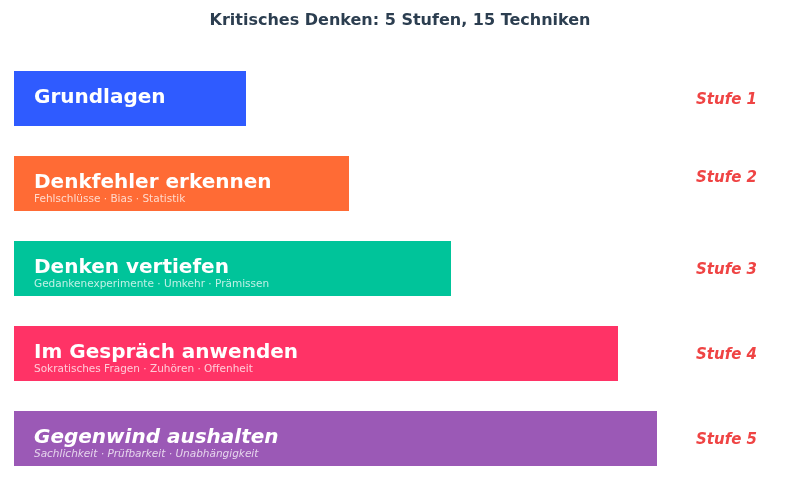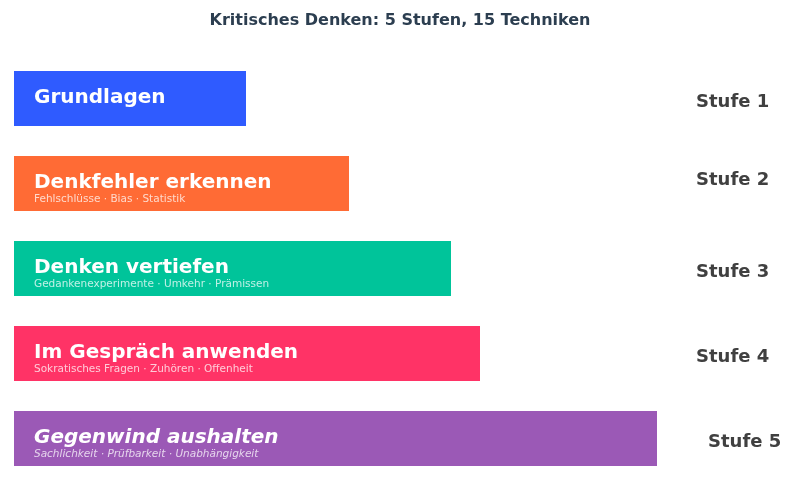--- a/index.html
+++ b/index.html
@@ -1,21 +1,21 @@
 <!DOCTYPE html>
 <html><head>
 <meta charset="utf-8">
 <style>
   html, body { margin:0; padding:0; background:#ffffff; }
   body { width:800px; height:500px; position:relative; overflow:hidden; font-family:"DejaVu Sans", sans-serif; }
   .title { position:absolute; left:0; top:10px; width:800px; text-align:center; font-size:16px; font-weight:bold; color:#2c3e50; }
   .bar { position:absolute; left:14px; height:55px; box-sizing:border-box; padding-left:20px; }
   .bar-title { position:absolute; left:20px; top:13px; font-size:20px; font-weight:bold; color:#ffffff; white-space:nowrap; }
   .bar-sub { position:absolute; left:20px; top:36px; font-size:10.5px; color:rgba(255,255,255,0.75); white-space:nowrap; }
-  .level { position:absolute; left:696px; font-size:18px; font-weight:bold; color:#404040; white-space:nowrap; }
+  .level { position:absolute; left:696px; font-size:15px; font-weight:bold; color:#ef4444; white-space:nowrap;font-style:italic; }
 </style>
 </head>
 <body>
 
 <div class="title">Kritisches Denken: 5 Stufen, 15 Techniken</div>
 
 <div id="levels">
   <div class="bar" style="background: rgb(47, 91, 255); width: 232px; top: 71px;">
     <div class="bar-title">Grundlagen</div>
   </div>
@@ -26,24 +26,24 @@
     <div class="bar-sub">Fehlschlüsse · Bias · Statistik</div>
   </div>
   <div class="level" style="top: 168px; text-align: center;">Stufe 2</div>
 
   <div class="bar" style="background: rgb(0, 196, 154); width: 437px; top: 241px;">
     <div class="bar-title">Denken vertiefen</div>
     <div class="bar-sub">Gedankenexperimente · Umkehr · Prämissen</div>
   </div>
   <div class="level" style="top: 260px;">Stufe 3</div>
 
-  <div class="bar" style="background: rgb(255, 51, 102); width: 466px; top: 326px;">
+  <div class="bar" style="background: rgb(255, 51, 102); width: 604px; top: 326px;">
     <div class="bar-title">Im Gespräch anwenden</div>
     <div class="bar-sub">Sokratisches Fragen · Zuhören · Offenheit</div>
   </div>
   <div class="level" style="top: 345px;">Stufe 4</div>
 
   <div class="bar" style="background: rgb(155, 89, 182); width: 643px; top: 411px; font-style: italic;">
     <div class="bar-title">Gegenwind aushalten</div>
     <div class="bar-sub">Sachlichkeit · Prüfbarkeit · Unabhängigkeit</div>
   </div>
-  <div class="level" style="top: 430px; margin-left: 12px;">Stufe 5</div>
+  <div class="level" style="top: 430px;">Stufe 5</div>
 </div>
 
 </body></html>

